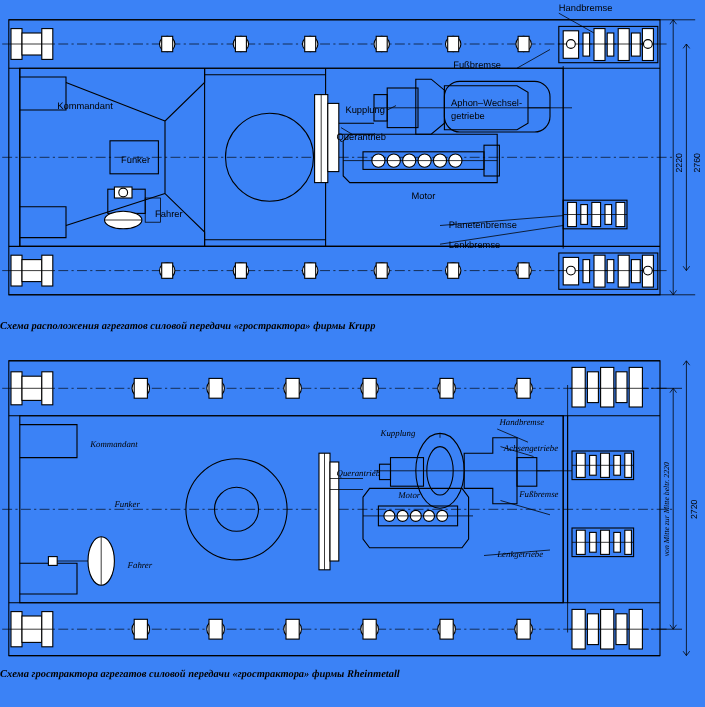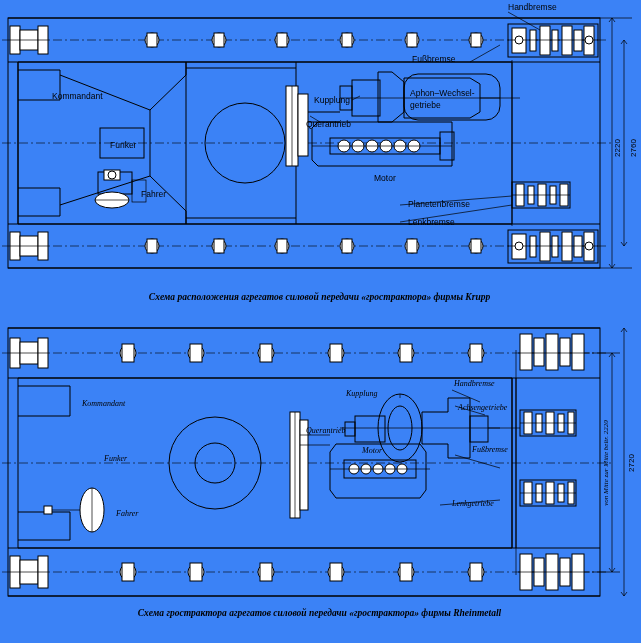--- a/index.html
+++ b/index.html
@@ -2,21 +2,21 @@
 <html><head>
 <meta charset="utf-8">
 <style>
   html,body{margin:0;padding:0;background:#fff;}
   body{width:641px;height:643px;font-family:"Liberation Sans",sans-serif;color:#000;}
   .page{position:relative;width:641px;height:643px;overflow:hidden;background:#3b82f6;}
   .diagram{position:absolute;left:0;width:641px;}
   .d1{top:0;height:310px;}
   .d2{top:320px;height:323px;}
   svg{display:block;}
-  .cap{position:absolute;left:0;width:639px;text-align:center;
+  .cap{position:absolute;left:0;width:639px;
        font-size:9.5px;font-weight:bold;font-style:italic;font-family:"Liberation Serif",serif;}
   .cap1{top:292px;}
   .cap2{top:608px;}
   .lbl{font-family:"Liberation Sans",sans-serif;font-size:8.5px;fill:#000;}
   .lbl-it{font-family:"Liberation Serif",serif;font-size:8px;font-style:italic;fill:#000;}
   .dim{font-family:"Liberation Sans",sans-serif;font-size:8px;fill:#000;}
   .dim-it{font-family:"Liberation Serif",serif;font-size:7px;font-style:italic;fill:#000;}
   .ln{stroke:#000;fill:none;stroke-width:1;}
   .ln-t{stroke:#000;fill:none;stroke-width:0.7;}
   .cl{stroke:#000;fill:none;stroke-width:0.6;stroke-dasharray:9 3 2 3;}

